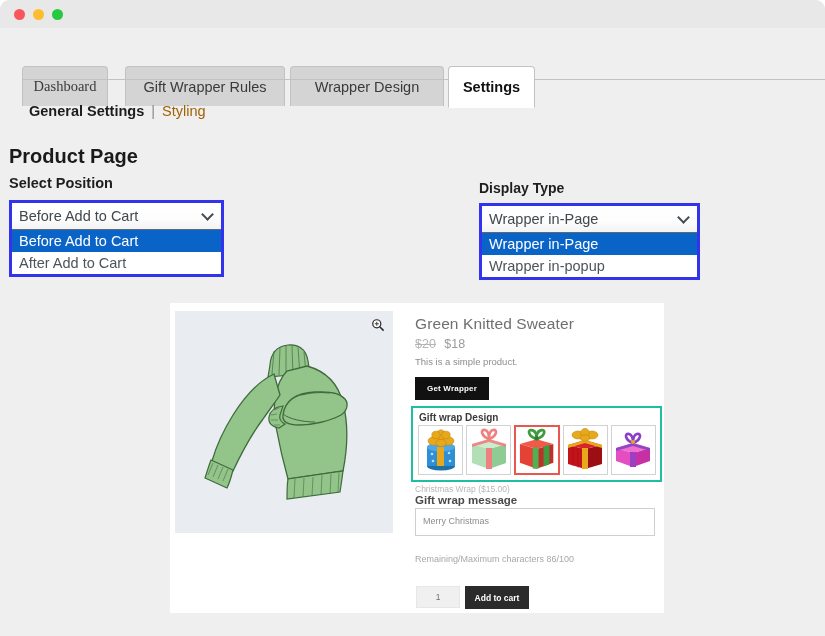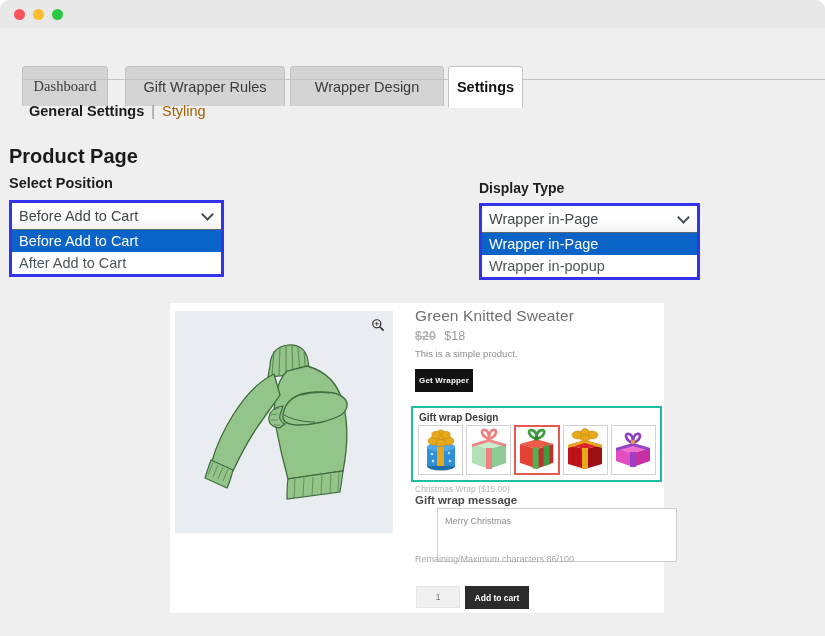--- a/index.html
+++ b/index.html
@@ -140,34 +140,34 @@
     width: 218px; height: 222px;
     background: #e9ecf1;
     overflow: hidden;
   }
   #zoom-icon {
     position: absolute; right: 8px; top: 7px;
     width: 14px; height: 14px;
   }
 
   #product-info {
-    position: absolute; left: 245px; top: 4px;
+    position: absolute; left: 245px; top: 12px;
     width: 244px;
   }
   #product-title { font-size: 15.5px; color: #6f6f6f; letter-spacing: .1px; }
   #price-row { margin-top: 4px; font-size: 12.5px; }
-  #price-old { color: #b4b4b4; text-decoration: line-through; font-weight: bold; }
+  #price-old { color: #b4b4b4; text-decoration: line-through; }
   #price-new { color: #9a9a9a; margin-left: 5px; }
   #product-desc { margin-top: 5px; font-size: 9.5px; color: #8d8d8d; }
   #get-wrapper-btn {
     margin-top: 10px;
     display: inline-block;
     background: #111111; color: #ffffff;
     font-size: 8px; font-weight: bold;
-    padding: 7px 4px;
+    padding: 7px 12px;
     letter-spacing: .2px;
   }
 
   #wrap-design-box {
     position: absolute; left: 241px; top: 103px;
     width: 251px; height: 76px;
     border: 2px solid #1dbfa0;
     border-radius: 0;
     background: #ffffff;
     padding: 3px 4px;
@@ -189,24 +189,23 @@
   #wrap-price-note {
     position: absolute; left: 245px; top: 181px;
     font-size: 8.5px; color: #b6b6b6;
   }
   #wrap-msg-label {
     position: absolute; left: 245px; top: 191px;
     font-size: 11.5px; font-weight: bold; color: #4a4a4a;
   }
   #wrap-msg-area {
     position: absolute; left: 245px; top: 205px;
-    width: 240px; height: 54px;
+    width: 240px; height: 28px;
     border: 1px solid #cfcfcf;
     background: #ffffff;
-    margin-left: 22px;
   }
   #wrap-msg-text {
     font-size: 9px; color: #8d8d8d;
     padding: 7px 0 0 7px;
   }
   #char-counter {
     position: absolute; left: 245px; top: 251px;
     font-size: 9px; color: #a8a8a8; text-align: center;
   }
   #qty-box {
@@ -233,21 +232,21 @@
   <div id="titlebar">
     <div class="light red"></div>
     <div class="light yellow"></div>
     <div class="light green"></div>
   </div>
 
   <div id="tabstrip">
     <div class="tab" style="left:22px;  width:86px;font-family:Liberation Serif, serif;">Dashboard</div>
     <div class="tab" style="left:290px; width:154px;">Wrapper Design</div>
     <div class="tab" style="left:125px; width:160px;">Gift Wrapper Rules</div>
-    <div class="tab active" style="left:448px; width:75px;">Settings</div>
+    <div class="tab active" style="left:448px; width:87px;">Settings</div>
   </div>
   <div id="tab-underline"></div>
 
   <div id="subnav">
     <span class="cur">General Settings</span>
     <span class="sep">|</span>
     <span class="link">Styling</span>
   </div>
 
   <div id="product-page-title">Product Page</div>

